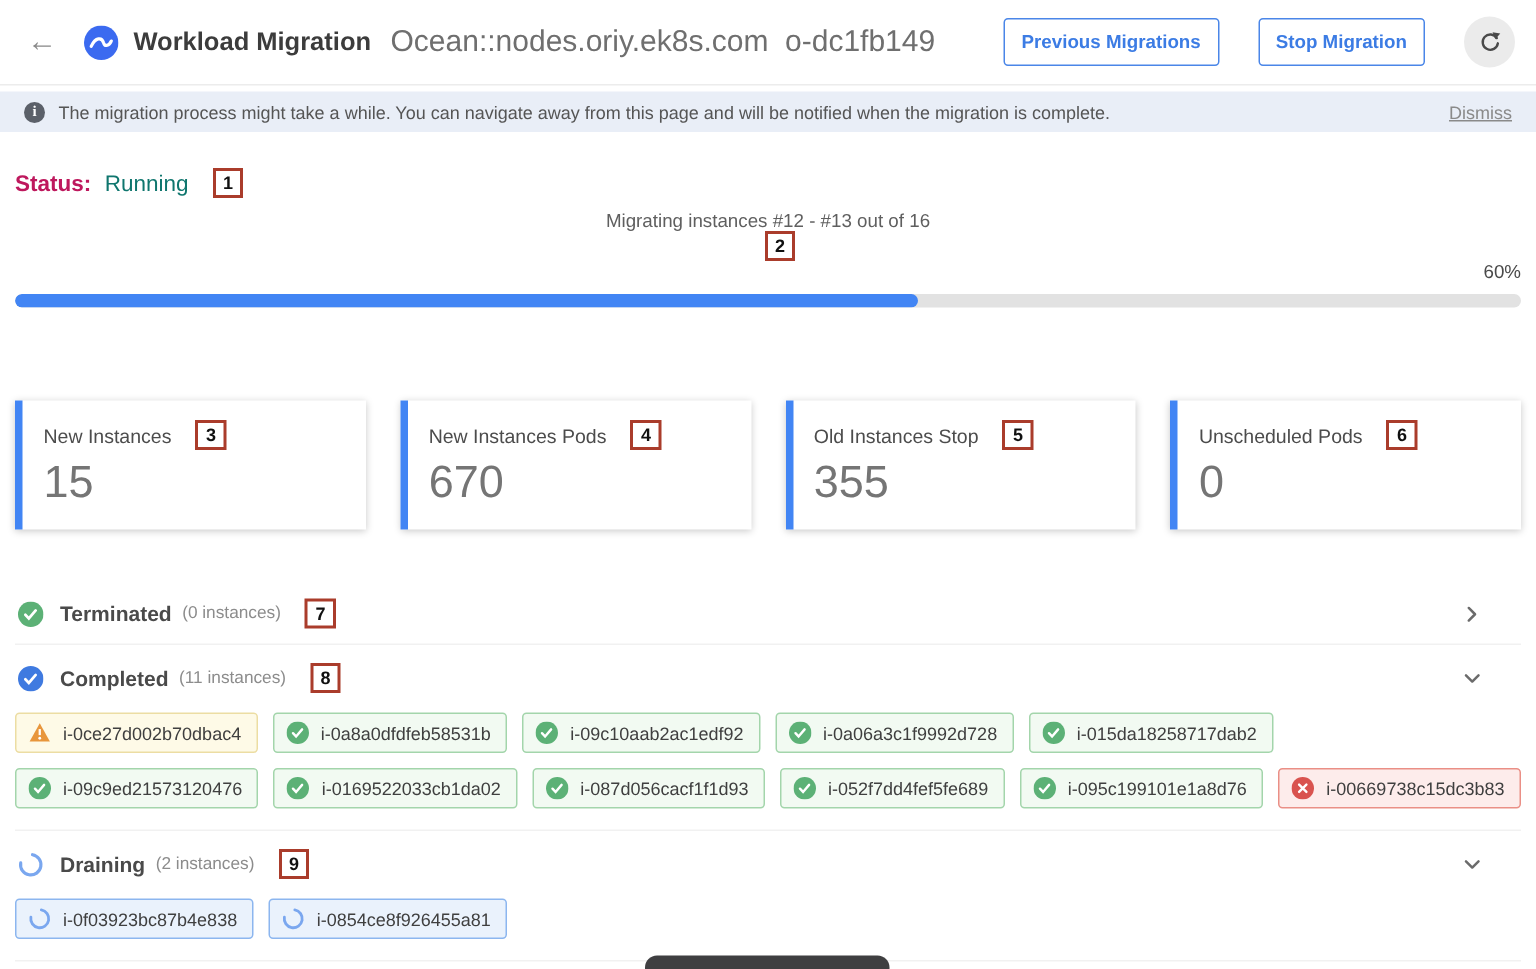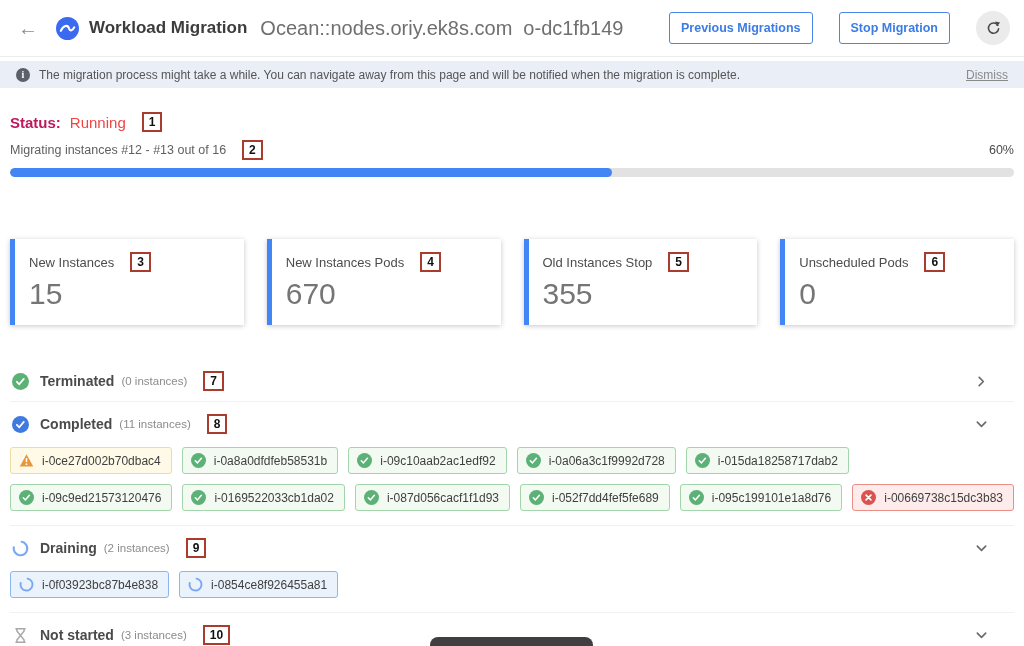--- a/index.html
+++ b/index.html
@@ -25,22 +25,22 @@
   
   .banner { display:flex; align-items:center; background:#e9eef7; padding:0 16px; height:27px; margin-top:4px;
     font-size:12px; color:#555; gap:9px; }
   .info-icon { width:14px; height:14px; border-radius:50%; background:#5b6069; color:#fff; font-size:10px; font-weight:bold;
     display:flex; align-items:center; justify-content:center; font-family:"Liberation Serif",serif; flex:none; }
   .banner-dismiss { margin-left:auto; color:#8a8a8a; text-decoration:underline; font-size:12px; cursor:pointer; }
   
   .main { padding:0 10px; }
   .status-line { margin-top:24px; font-size:15px; display:flex; align-items:center; }
   .status-label { font-weight:bold; color:#be185d; }
-  .status-value { color:#ef4444; margin-left:9px; }
-  .migrating-line { margin-top:8px; display:flex; align-items:center; font-size:12.5px; color:#5f5f5f; }
+  .status-value { color:#0f766e; margin-left:9px; }
+  .migrating-line { margin-top:8px; display:flex; align-items:center; font-size:12.5px; color:#5f5f5f;flex-direction:column; }
   .pct { margin-left:auto; color:#4a4a4a; }
   .progress-track { margin-top:8px; height:9px; background:#e2e2e2; border-radius:5px; overflow:hidden; }
   .progress-fill { height:100%; background:#4285f4; border-radius:5px; width:0; }
   
   .marker { display:inline-block; border:2px solid #aa3c2b; background:#fff; color:#101010; font-weight:bold;
     font-size:12px; line-height:14px; padding:1px 5px; margin-left:16px; }
   
   .cards { display:flex; gap:23px; margin-top:62px; }
   .card { flex:1; border-left:5px solid #4285f4; background:#fff; box-shadow:0 1px 5px rgba(0,0,0,.22);
     padding:13px 14px 15px; }

